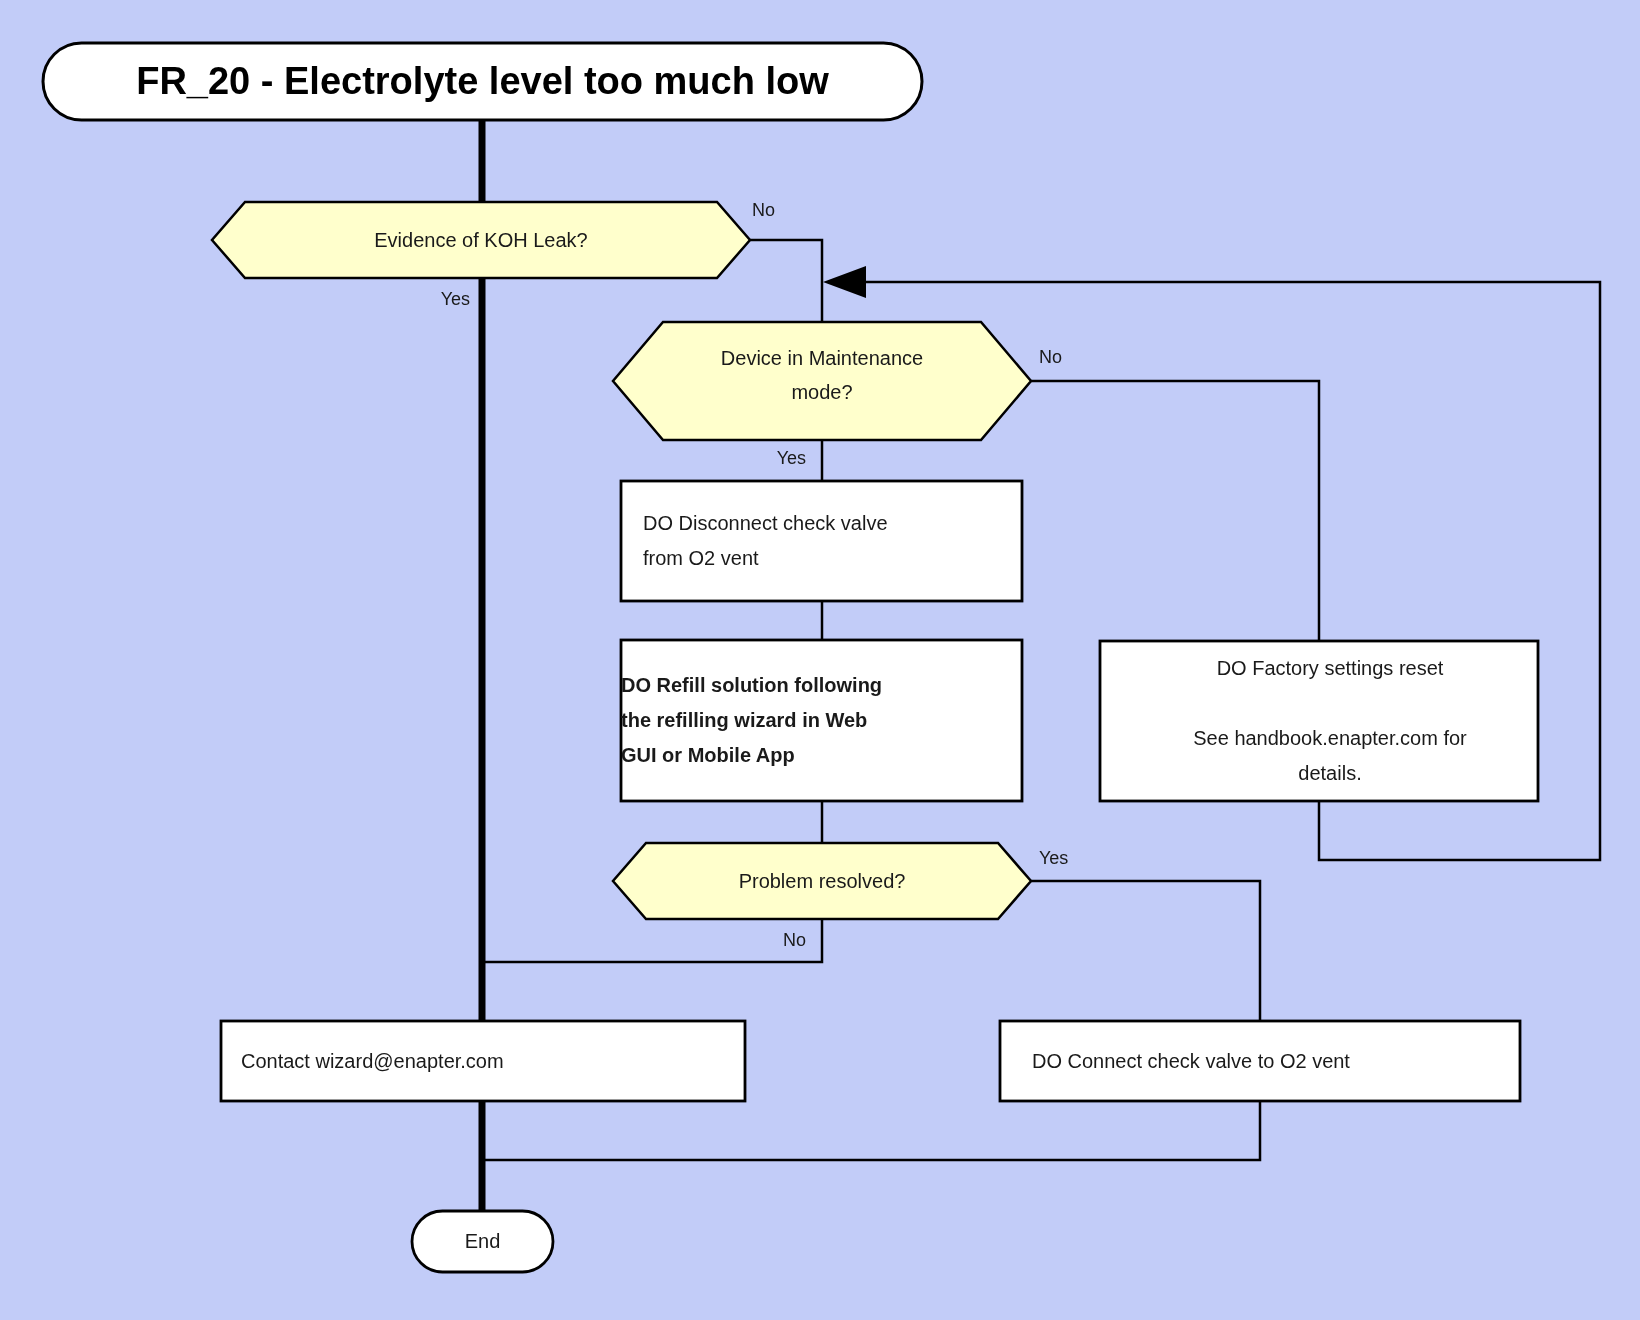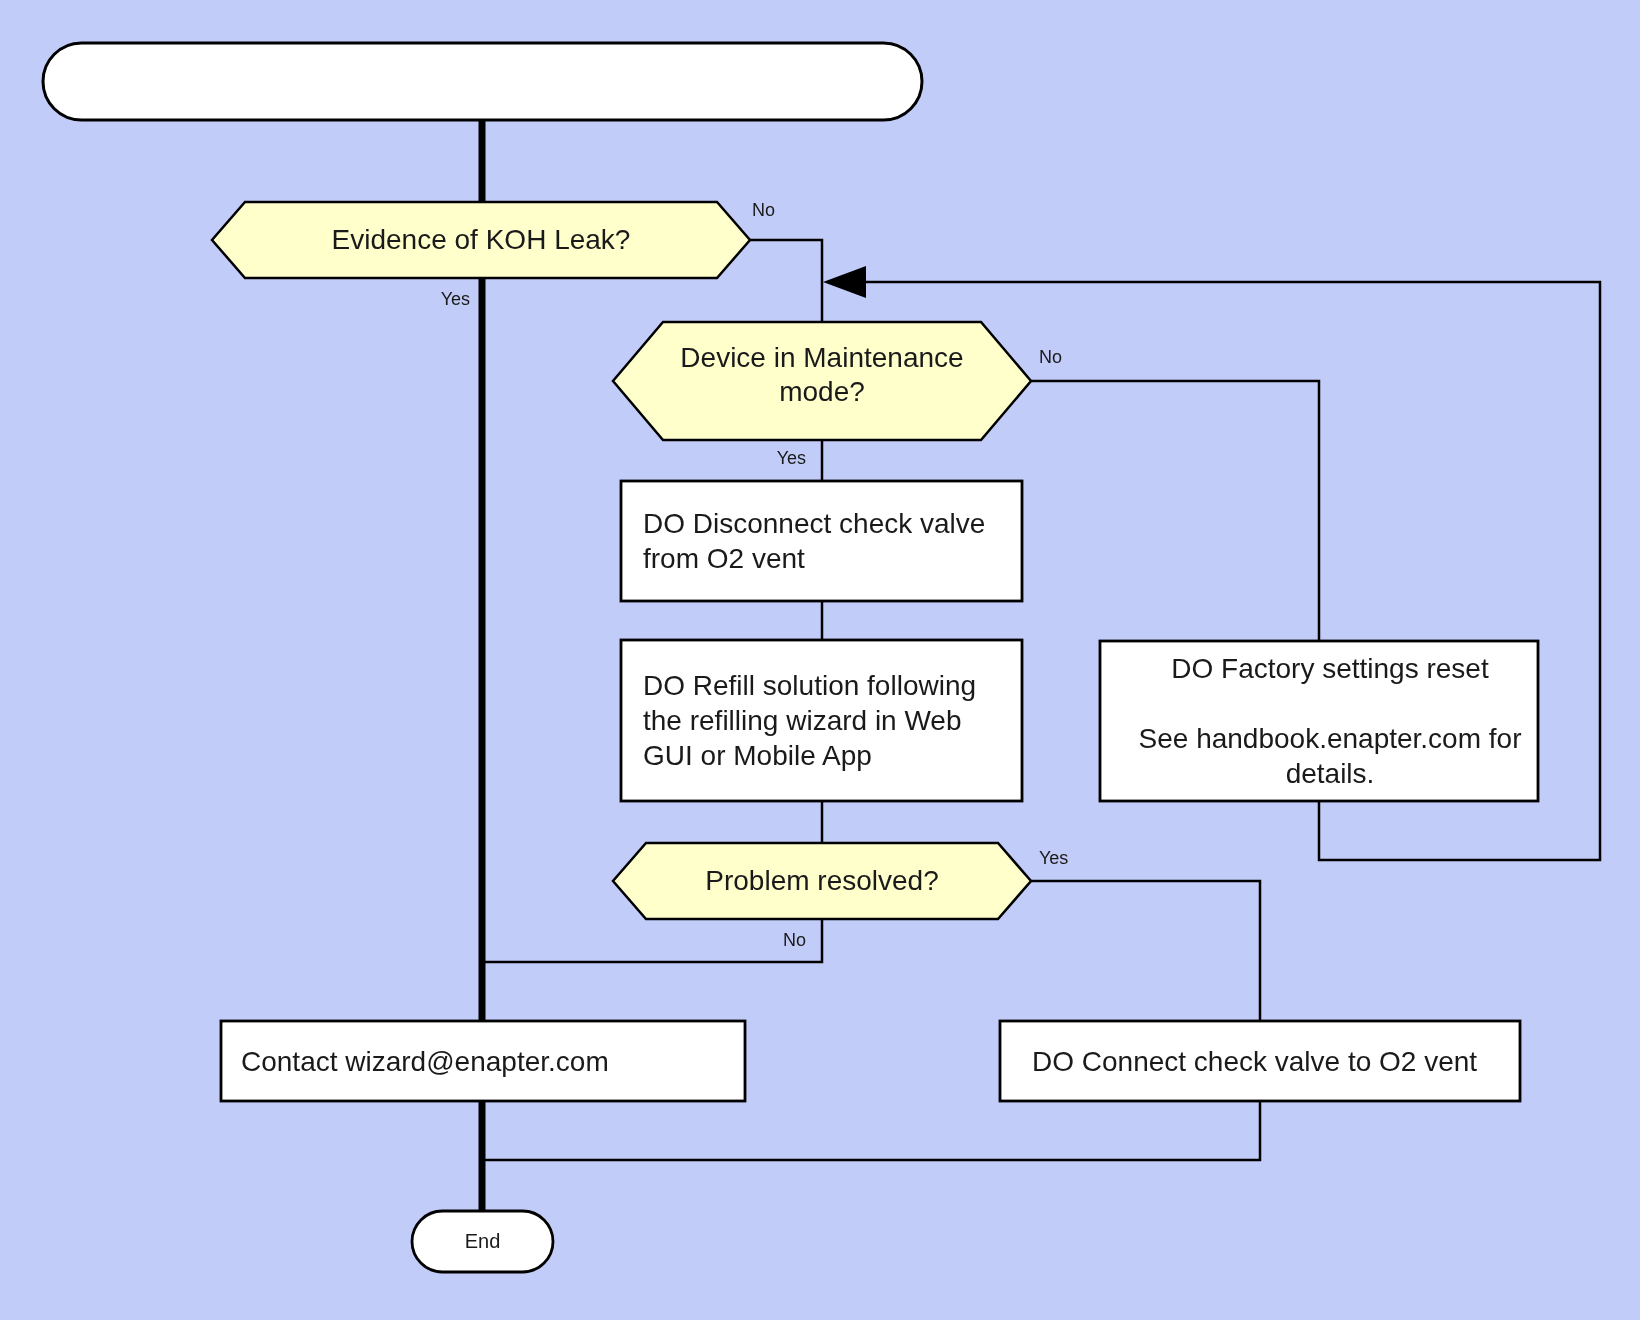--- a/index.html
+++ b/index.html
@@ -34,21 +34,21 @@
     color: var(--text);
     white-space: nowrap;
   }
   .lbl.right { text-align: right; }
 
   .node-text {
     position: absolute;
     display: flex;
     flex-direction: column;
     justify-content: center;
-    font-size: 28px;
+    font-size: 20px;
     line-height: 35px;
     color: var(--text);
     white-space: pre-line;
   }
   .node-text.center { align-items: center; text-align: center; line-height: 34px; }
   .title-text {
     position: absolute;
     display: flex;
     align-items: center;
     justify-content: center;
@@ -89,30 +89,31 @@
     <polygon class="decision" points="663,322 981,322 1031,381 981,440 663,440 613,381"></polygon>
     <rect class="node" x="621" y="481" width="401" height="120"></rect>
     <rect class="node" x="621" y="640" width="401" height="161"></rect>
     <rect class="node" x="1100" y="641" width="438" height="160"></rect>
     <polygon class="decision" points="646,843 998,843 1031,881 998,919 646,919 613,881"></polygon>
     <rect class="node" x="221" y="1021" width="524" height="80"></rect>
     <rect class="node" x="1000" y="1021" width="520" height="80"></rect>
     <rect class="node" x="412" y="1211" width="141" height="61" rx="30.5"></rect>
   </svg>
 
+  <div class="title-text" style="left:43px; top:43px; width:879px; height:77px;">FR_20 - Electrolyte level too much low</div>
 
   <div class="node-text center" style="left:212px; top:202px; width:538px; height:76px;">Evidence of KOH Leak?</div>
 
   <div class="node-text center" style="left:613px; top:322px; width:418px; height:106px;">Device in Maintenance
 mode?</div>
 
   <div class="node-text" style="left:621px; top:481px; width:401px; height:120px; padding-left:22px;">DO Disconnect check valve
 from O2 vent</div>
 
-  <div class="node-text" style="left:621px; top:640px; width:401px; height:161px; padding-left:22px;">DO Refill solution following
+  <div class="node-text" style="left:621px; top:640px; width:401px; height:161px; font-weight:bold;">DO Refill solution following
 the refilling wizard in Web
 GUI or Mobile App</div>
 
   <div class="node-text" style="left:1100px; top:641px; width:438px; height:160px; padding-left:22px;text-align:center;">DO Factory settings reset
 
 See handbook.enapter.com for
 details.</div>
 
   <div class="node-text center" style="left:613px; top:843px; width:418px; height:76px;">Problem resolved?</div>
 

